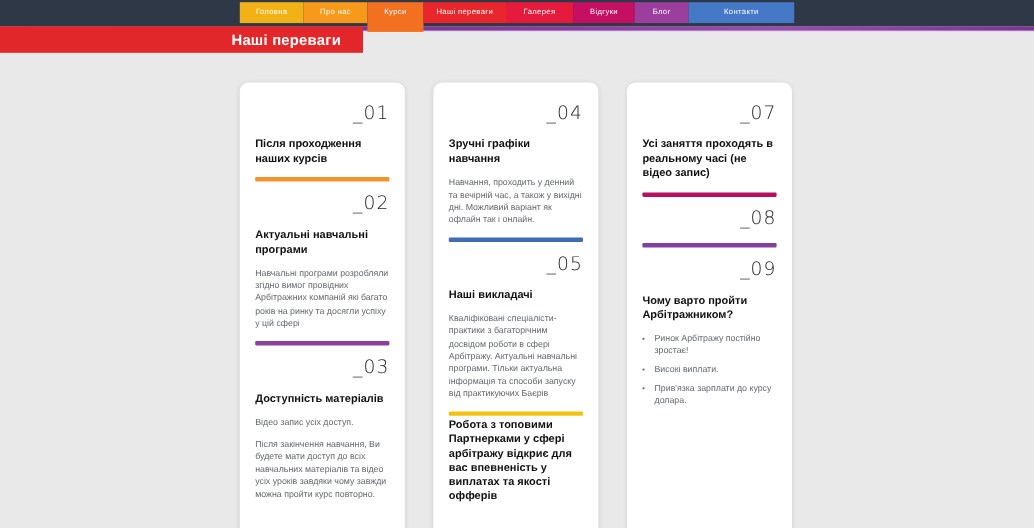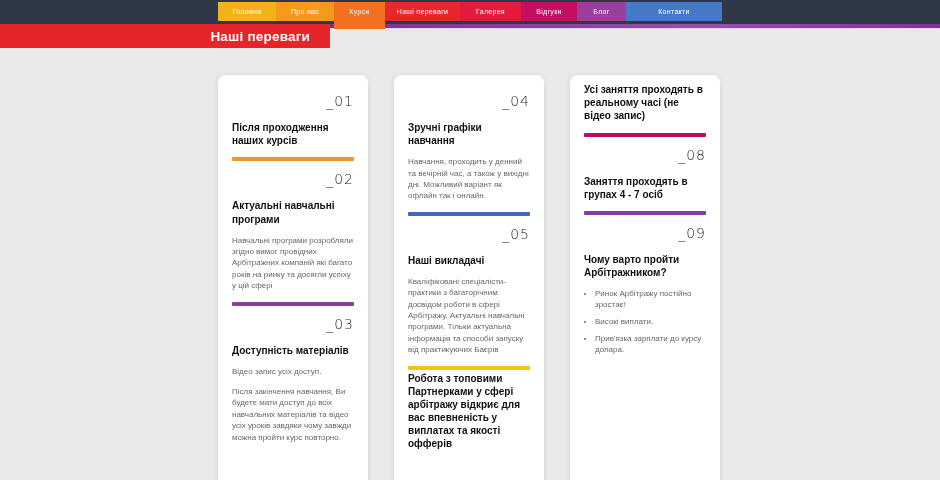--- a/index.html
+++ b/index.html
@@ -14,21 +14,21 @@
     background:linear-gradient(90deg,#8a3d9e 0%,#762f90 30%,#8a3d9e 55%,#9a4bae 75%,#7e3492 100%);
     border-bottom:1px solid #e3d4ee;}
   .banner{position:absolute;top:24px;left:0;width:330px;height:24px;background:#e22629;
     z-index:3;display:flex;align-items:center;justify-content:flex-end;}
   .banner-title{color:#ffffff;font-weight:700;font-size:13.5px;padding-right:20px;
     letter-spacing:.2px;}
   
   .cards-row{position:absolute;top:75px;left:218px;display:flex;gap:26px;}
   .card{width:122px;min-height:394px;background:#ffffff;border-radius:8px;
     box-shadow:0 1px 5px rgba(0,0,0,.10);padding:8px 14px 14px 14px;}
-  .num{font-family:"DejaVu Sans",sans-serif;font-size:14px;font-weight:300;
+  .num{font-family:"DejaVu Sans",sans-serif;font-size:17px;font-weight:300;
     color:#1e1e1e;text-align:right;margin:10px 0 12px 0;letter-spacing:1px;}
   .heading{font-size:10px;font-weight:700;color:#101010;margin:0 0 9px 0;line-height:1.32;}
   .body{font-size:8px;color:#63676d;line-height:1.42;margin:0 0 9px 0;}
   .bar{height:4px;border-radius:1px;margin:10px 0 2px 0;}
   .bullets{margin:2px 0 0 0;padding-left:11px;}
   .bullets li{font-size:8px;color:#63676d;line-height:1.38;margin-bottom:6px;}
 </style>
 </head>
 <body>
 
@@ -68,24 +68,24 @@
       <h3 class="heading">Зручні графіки навчання</h3>
       <p class="body">Навчання, проходить у денний та вечірній час, а також у вихідні дні. Можливий варіант як офлайн так і онлайн.</p>
       <div class="bar" style="background: rgb(63, 108, 181);"></div>
       <div class="num">_05</div>
       <h3 class="heading">Наші викладачі</h3>
       <p class="body">Кваліфіковані спеціалісти-практики з багаторічним досвідом роботи в сфері Арбітражу. Актуальні навчальні програми. Тільки актуальна інформація та способи запуску від практикуючих Баєрів</p>
       <div class="bar" style="background: rgb(242, 196, 17);"></div>
       <h3 class="heading">Робота з топовими Партнерками у сфері арбітражу відкриє для вас впевненість у виплатах та якості офферів</h3>
     </div>
     <div class="card">
+      <div class="num">_07</div>
       <h3 class="heading">Усі заняття проходять в реальному часі (не відео запис)</h3>
       <div class="bar" style="background: rgb(184, 15, 98);"></div>
       <div class="num">_08</div>
-      <h3 class="heading">Заняття проходять в групах 4 - 7 осіб</h3>
       <div class="bar" style="background: rgb(128, 64, 160);"></div>
       <div class="num">_09</div>
       <h3 class="heading">Чому варто пройти Арбітражником?</h3>
       <ul class="bullets">
         <li>Ринок Арбітражу постійно зростає!</li>
         <li>Високі виплати.</li>
         <li>Прив'язка зарплати до курсу долара.</li>
       </ul>
     </div>
   </div>

